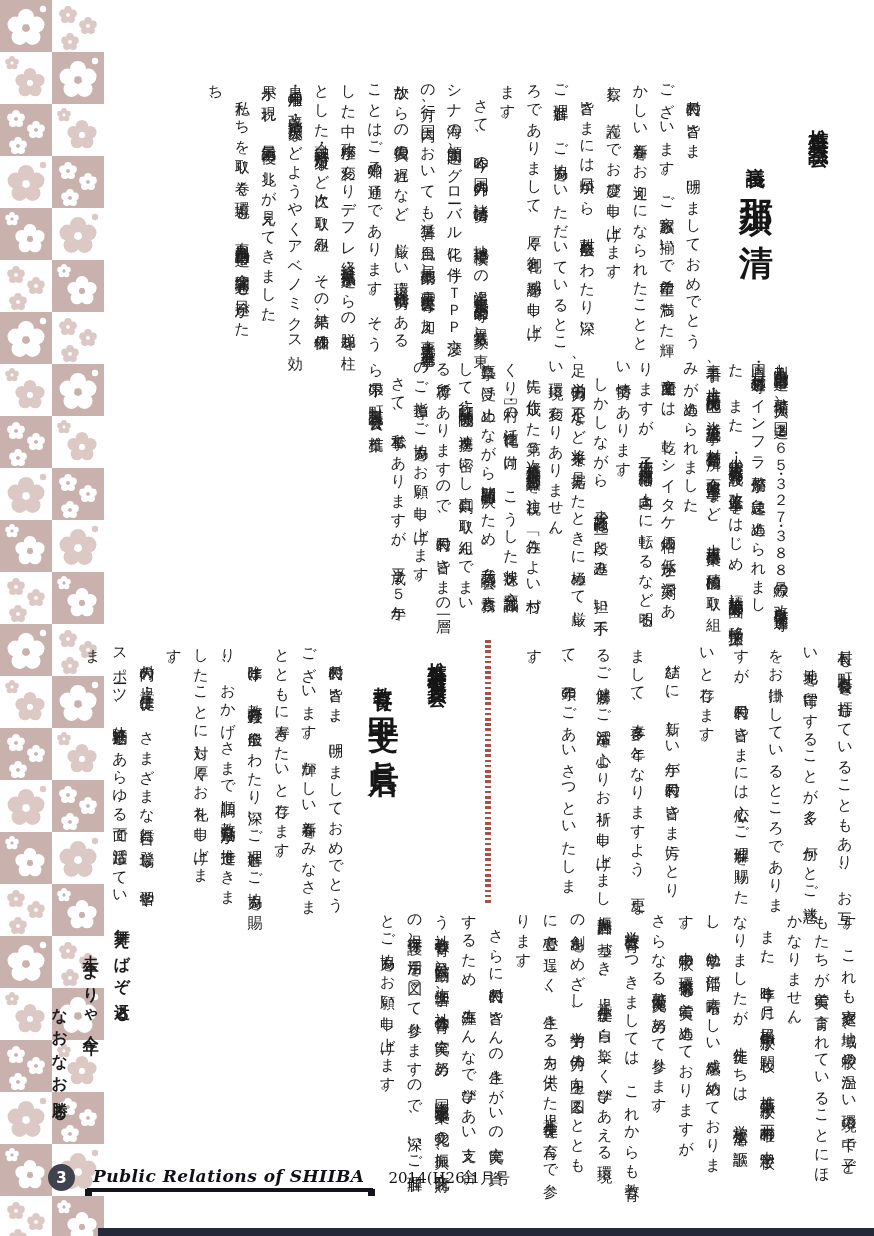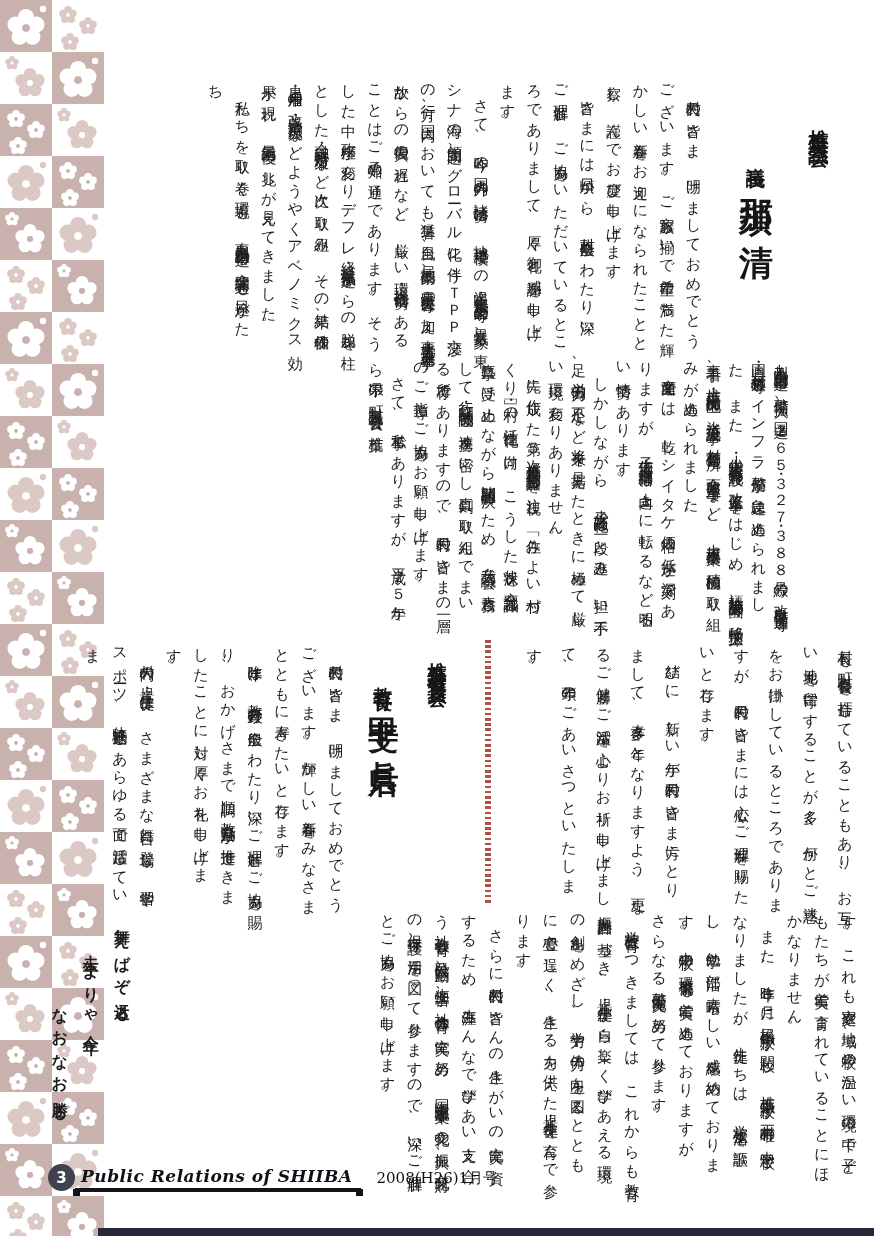--- a/index.html
+++ b/index.html
@@ -37,21 +37,21 @@
   
   .poem{position:absolute;top:916px;right:736px;writing-mode:vertical-rl;
     font-weight:bold;font-size:16px;letter-spacing:5px;line-height:1.95;color:#1c1c1c;z-index:2;}
   .poem div:nth-child(2){padding-top:26px;}
   .poem div:nth-child(3){padding-top:80px;}
   
   .footer{position:absolute;left:48px;top:1160px;display:flex;align-items:flex-start;z-index:3;}
   .badge{width:27px;height:27px;border-radius:50%;background:#40434e;color:#fff;
     font-family:"DejaVu Sans","Liberation Sans",sans-serif;font-weight:bold;font-size:15px;
     display:flex;align-items:center;justify-content:center;margin-top:4px;}
-  .pr-wrap{position:relative;border-bottom:4px solid #13131b;padding:6px 8px 2px 6px;}
+  .pr-wrap{position:relative;margin-left:12px;border-bottom:4px solid #13131b;padding:6px 8px 2px 6px;}
   .pr-wrap::before,.pr-wrap::after{content:"";position:absolute;width:7px;height:7px;background:#13131b;bottom:-8px;}
   .pr-wrap::before{left:-2px;}
   .pr-wrap::after{right:-2px;}
   .pr-title{font-style:italic;font-weight:bold;font-size:17px;letter-spacing:.5px;color:#0f0f18;}
   .issue{margin-left:16px;padding-top:9px;font-size:15px;color:#101010;}
   .bottom-bar{position:absolute;left:98px;right:0;bottom:0;height:8px;background:#242838;z-index:1;}
 </style>
 </head>
 <body>
 
@@ -797,17 +797,17 @@
       <div>舞えばぞ迓る</div>
       <div>去年よりゃ今年</div>
       <div>なおなお勝る</div>
     </div>
 
   <div class="footer">
     <div class="badge">3</div>
     <div class="pr-wrap">
       <span class="pr-title">Public Relations of SHIIBA</span>
     </div>
-    <div class="issue">2008(H26)1月号</div>
+    <div class="issue">2014(H26)1月号</div>
   </div>
 
   <div class="bottom-bar"></div>
 </div>
 
 </body></html>

